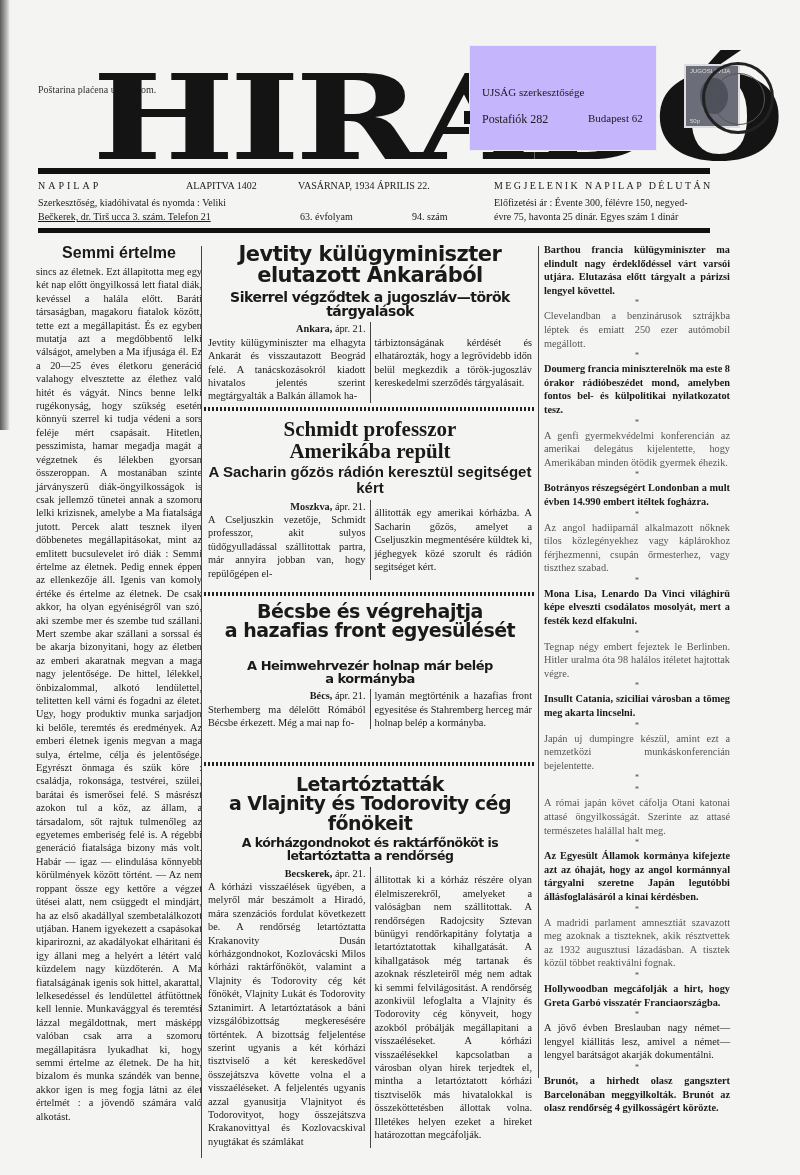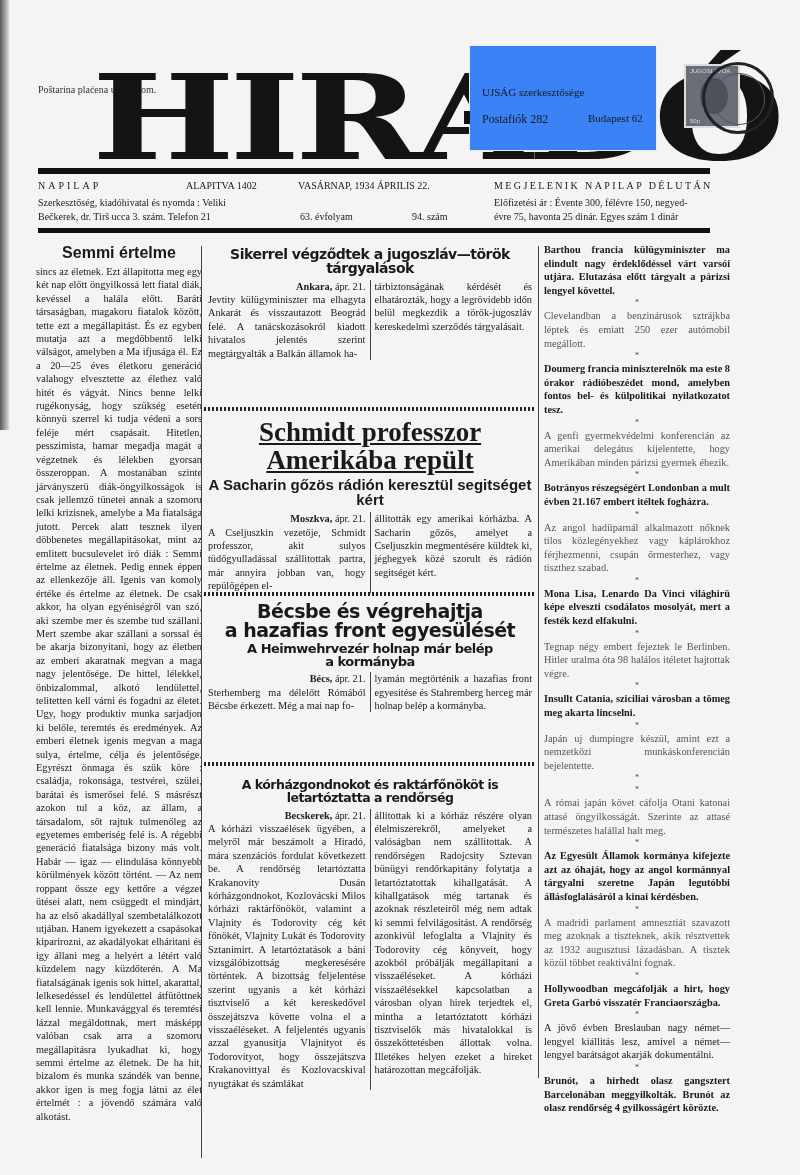--- a/index.html
+++ b/index.html
@@ -1,19 +1,19 @@
 <!DOCTYPE html>
 <html><head>
 <meta charset="utf-8">
 <style>
   html, body { margin:0; padding:0; }
   body { width:800px; height:1175px; background:#f4f4f2; position:relative; overflow:hidden; font-family:"Liberation Serif", serif; color:#1a1a1a; }
   .leftedge { position:absolute; left:0; top:0; width:10px; height:430px; background:linear-gradient(90deg,#5a5a5a,#bdbdbd 70%,#f4f4f2); }
   .postal { position:absolute; left:38px; top:84px; font-size:10px; color:#333; }
-  .ujsag { position:absolute; left:470px; top:46px; width:186px; height:104px; background:#3b82f6; box-shadow:0 0 0 1px #ececec; }
+  .ujsag { position:absolute; left:470px; top:46px; width:186px; height:104px; background:#c4b5fd; box-shadow:0 0 0 1px #ececec; }
   .ujsag .l1 { position:absolute; left:12px; top:40px; font-size:11px; }
   .ujsag .l2 { position:absolute; left:12px; top:66px; font-size:12px; }
   .ujsag .l3 { position:absolute; left:118px; top:66px; font-size:11px; }
   .ujsag .mark { position:absolute; left:-6px; top:65px; width:6px; height:13px; background:#111; }
   .stamp { position:absolute; left:684px; top:64px; width:56px; height:64px; background:#6b6d78; border:2px solid #ddd; box-sizing:border-box; }
   .stamp .face { position:absolute; left:14px; top:12px; width:28px; height:36px; border-radius:50%; background:#4e505a; }
   .stamp .t1 { position:absolute; left:4px; top:2px; font-size:6px; color:#ddd; font-family:"Liberation Sans", sans-serif; }
   .stamp .t2 { position:absolute; left:4px; bottom:2px; font-size:6px; color:#ddd; font-family:"Liberation Sans", sans-serif; }
   .cancel { position:absolute; left:702px; top:62px; width:72px; height:72px; border-radius:50%; border:3px solid #222; box-sizing:border-box; }
   .cancel::after { content:""; position:absolute; left:8px; top:8px; width:50px; height:50px; border-radius:50%; border:1px solid #555; }
@@ -24,21 +24,21 @@
   .col { position:absolute; }
   .vline { position:absolute; width:1px; background:#444; }
   .colL { left:36px; top:244px; width:166px; }
   .art-title { font-family:"Liberation Sans", sans-serif; font-weight:bold; text-align:center; }
   .body { font-size:10.3px; line-height:13.4px; text-align:justify; }
   .colL .body p { margin:0; }
   .colM { left:204px; width:332px; }
   .dotrule { height:4px; background:repeating-linear-gradient(90deg,#222 0 2px,transparent 2px 4px); margin:0; }
   .h-sans { font-family:"DejaVu Sans", sans-serif; font-weight:bold; text-align:center; line-height:1.02; letter-spacing:-0.5px; }
   .h-serif { font-family:"Liberation Serif", serif; font-weight:bold; text-align:center; line-height:1.05; }
-  .twocol { display:flex; gap:0; margin-top:4px; }
+  .twocol { display:flex; gap:0; margin-top:4px;align-items:center; }
   .twocol > div { flex:1; font-size:10.3px; line-height:13.4px; text-align:justify; padding:0 4px; }
   .twocol > div:first-child { border-right:1px solid #444; }
   .dateline { text-align:right; }
   .dateline b { font-weight:bold; }
   .colR { left:544px; top:243px; width:186px; }
   .brief { font-size:10.3px; line-height:13.6px; text-align:justify; margin:0; }
   .brief.bold { font-weight:bold; }
   .brief.light { color:#555; }
   .star { text-align:center; font-size:8px; line-height:12px; color:#444; }
 </style>
@@ -65,106 +65,115 @@
 </div>
 <div class="cancel"></div>
 
 <div class="rule" style="top:168px;"></div>
 
 <div class="hdr spaced" style="left:38px; top:180px;">NAPILAP</div>
 <div class="hdr" style="left:186px; top:180px;">ALAPITVA 1402</div>
 <div class="hdr" style="left:298px; top:180px;">VASÁRNAP, 1934 ÁPRILIS 22.</div>
 <div class="hdr spaced" style="left:494px; top:180px; letter-spacing:2.4px;">MEGJELENIK NAPILAP DÉLUTÁN</div>
 <div class="hdr" style="left:38px; top:197px;">Szerkesztőség, kiadóhivatal és nyomda : Veliki</div>
-<div class="hdr" style="left:38px; top:211px;">Bečkerek, dr. Tirš ucca 3. szám. Telefon 21</div>
+<div class="hdr" style="left:38px; top:211px;text-decoration:underline;">Bečkerek, dr. Tirš ucca 3. szám. Telefon 21</div>
 <div class="hdr" style="left:300px; top:211px;">63. évfolyam</div>
 <div class="hdr" style="left:412px; top:211px;">94. szám</div>
 <div class="hdr" style="left:494px; top:197px;">Előfizetési ár : Évente 300, félévre 150, negyed-</div>
 <div class="hdr" style="left:494px; top:211px;">évre 75, havonta 25 dinár. Egyes szám 1 dinár</div>
 
 <div class="rule" style="top:228px; height:5px;"></div>
 
 <div class="col colL">
   <div class="art-title" style="font-size:16px; margin-bottom:3px;">Semmi értelme</div>
   <div class="body">
     <p>sincs az életnek. Ezt állapitotta meg egy két nap előtt öngyilkossá lett fiatal diák, kevéssel a halála előtt. Baráti társaságban, magakoru fiatalok között, tette ezt a megállapitást. És ez egyben mutatja azt a megdöbbentő lelki válságot, amelyben a Ma ifjusága él. Ez a 20—25 éves életkoru generáció valahogy elvesztette az élethez való hitét és vágyát. Nincs benne lelki rugékonyság, hogy szükség esetén könnyü szerrel ki tudja védeni a sors feléje mért csapásait. Hitetlen, pesszimista, hamar megadja magát a végzetnek és lélekben gyorsan összeroppan. A mostanában szinte járványszerü diák-öngyilkosságok is csak jellemző tünetei annak a szomoru lelki krizisnek, amelybe a Ma fiatalsága jutott. Percek alatt tesznek ilyen döbbenetes megállapitásokat, mint az emlitett bucsulevelet iró diák : Semmi értelme az életnek. Pedig ennek éppen az ellenkezője áll. Igenis van komoly értéke és értelme az életnek. De csak akkor, ha olyan egyéniségről van szó, aki szembe mer és szembe tud szállani. Mert szembe akar szállani a sorssal és be akarja bizonyitani, hogy az életben az emberi akaratnak megvan a maga nagy jelentősége. De hittel, lélekkel, önbizalommal, alkotó lendülettel, telitetten kell várni és fogadni az életet. Ugy, hogy produktiv munka sarjadjon ki belőle, teremtés és eredmények. Az emberi életnek igenis megvan a maga sulya, értelme, célja és jelentősége. Egyrészt önmaga és szük köre : családja, rokonsága, testvérei, szülei, barátai és ismerősei felé. S másrészt azokon tul a köz, az állam, a társadalom, sőt rajtuk tulmenőleg az egyetemes emberiség felé is. A régebbi generáció fiatalsága bizony más volt. Habár — igaz — elindulása könnyebb körülmények között történt. — Az nem roppant össze egy kettőre a végzet ütései alatt, nem csüggedt el mindjárt, ha az első akadállyal szembetalálkozott utjában. Hanem igyekezett a csapásokat kiparirozni, az akadályokat elháritani és igy állani meg a helyért a létért való küzdelem nagy küzdőterén. A Ma fiatalságának igenis sok hittel, akarattal, lelkesedéssel és lendülettel átfütöttnek kell lennie. Munkavággyal és teremtési lázzal megáldottnak, mert másképp valóban csak arra a szomoru megállapitásra lyukadhat ki, hogy semmi értelme az életnek. De ha hit, bizalom és munka szándék van benne, akkor igen is meg fogja látni az élet értelmét : a jövendő számára való alkotást.</p>
   </div>
 </div>
 
 <div class="vline" style="left:201px; top:246px; height:912px;"></div>
 <div class="vline" style="left:538px; top:246px; height:832px;"></div>
 
 <div class="col colM" style="top:244px;">
+  <div class="h-sans" style="font-size:21px;">
+    <div>Jevtity külügyminiszter</div>
+    <div>elutazott Ankarából</div>
+  </div>
   <div class="h-sans" style="font-size:14px; margin-top:3px; padding:0 20px;">Sikerrel végződtek a jugoszláv—török tárgyalások</div>
   <div class="twocol">
     <div>
       <div class="dateline"><b>Ankara,</b> <span>ápr. 21.</span></div>
       <span>Jevtity külügyminiszter ma elhagyta Ankarát és visszautazott Beográd felé. A tanácskozásokról kiadott hivatalos jelentés szerint megtárgyalták a Balkán államok ha-</span>
     </div>
     <div><span>tárbiztonságának kérdését és elhatározták, hogy a legrövidebb időn belül megkezdik a török-jugoszláv kereskedelmi szerződés tárgyalásait.</span></div>
   </div>
 </div>
 
 <div class="col colM dotrule" style="top:407px;"></div>
 
 <div class="col colM" style="top:418px;">
-  <div class="h-serif" style="font-size:27px;text-decoration:underline;">
+  <div class="h-serif" style="font-size:21px;">
     <div>Schmidt professzor</div>
     <div>Amerikába repült</div>
   </div>
   <div class="h-serif" style="font-size:15px; margin-top:2px; font-family:'Liberation Sans', sans-serif;">A Sacharin gőzös rádión keresztül segitséget kért</div>
   <div class="twocol">
     <div>
       <div class="dateline"><b>Moszkva,</b> <span>ápr. 21.</span></div>
       <span>A Cseljuszkin vezetője, Schmidt professzor, akit sulyos tüdőgyulladással szállitottak partra, már annyira jobban van, hogy repülőgépen el-</span>
     </div>
     <div><span>állitották egy amerikai kórházba. A Sacharin gőzös, amelyet a Cseljuszkin megmentésére küldtek ki, jéghegyek közé szorult és rádión segitséget kért.</span></div>
   </div>
 </div>
 
 <div class="col colM dotrule" style="top:592px;"></div>
 
 <div class="col colM" style="top:602px;">
   <div class="h-sans" style="font-size:19px;">
     <div>Bécsbe és végrehajtja</div>
     <div>a hazafias front egyesülését</div>
   </div>
-  <div class="h-sans" style="font-size:13px; margin-top:1px; padding:0 40px;">A Heimwehrvezér holnap már belép a kormányba</div>
+  <div class="h-sans" style="font-size:13px; margin-top:18px; padding:0 40px;">A Heimwehrvezér holnap már belép a kormányba</div>
   <div class="twocol">
     <div>
       <div class="dateline"><b>Bécs,</b> <span>ápr. 21.</span></div>
       <span>Sterhemberg ma délelőtt Rómából Bécsbe érkezett. Még a mai nap fo-</span>
     </div>
     <div><span>lyamán megtörténik a hazafias front egyesitése és Stahremberg herceg már holnap belép a kormányba.</span></div>
   </div>
 </div>
 
 <div class="col colM dotrule" style="top:762px;"></div>
 
 <div class="col colM" style="top:775px;">
+  <div class="h-sans" style="font-size:19px;">
+    <div>Letartóztatták</div>
+    <div>a Vlajnity és Todorovity cég</div>
+    <div>főnökeit</div>
+  </div>
   <div class="h-sans" style="font-size:12.5px; margin-top:4px; padding:0 10px;">A kórházgondnokot és raktárfőnököt is letartóztatta a rendőrség</div>
   <div class="twocol">
     <div>
       <div class="dateline"><b>Becskerek,</b> <span>ápr. 21.</span></div>
       <span>A kórházi visszaélések ügyében, a melyről már beszámolt a Hiradó, mára szenzációs fordulat következett be. A rendőrség letartóztatta Krakanovity Dusán kórházgondnokot, Kozlovácski Milos kórházi raktárfőnököt, valamint a Vlajnity és Todorovity cég két főnökét, Vlajnity Lukát és Todorovity Sztanimirt. A letartóztatások a báni vizsgálóbizottság megkeresésére történtek. A bizottság feljelentése szerint ugyanis a két kórházi tisztviselő a két kereskedővel összejátszva követte volna el a visszaéléseket. A feljelentés ugyanis azzal gyanusitja Vlajnityot és Todorovityot, hogy összejátszva Krakanovittyal és Kozlovacskival nyugtákat és számlákat</span>
     </div>
     <div><span>állitottak ki a kórház részére olyan élelmiszerekről, amelyeket a valóságban nem szállitottak. A rendőrségen Radojcsity Sztevan bünügyi rendőrkapitány folytatja a letartóztatottak kihallgatását. A kihallgatások még tartanak és azoknak részleteiről még nem adtak ki semmi felvilágositást. A rendőrség azonkivül lefoglalta a Vlajnity és Todorovity cég könyveit, hogy azokból próbálják megállapitani a visszaéléseket. A kórházi visszaélésekkel kapcsolatban a városban olyan hirek terjedtek el, mintha a letartóztatott kórházi tisztviselők más hivatalokkal is összeköttetésben állottak volna. Illetékes helyen ezeket a hireket határozottan megcáfolják.</span></div>
   </div>
 </div>
 
 <div class="col colR">
   <p class="brief bold">Barthou francia külügyminiszter ma elindult nagy érdeklődéssel várt varsói utjára. Elutazása előtt tárgyalt a párizsi lengyel követtel.</p>
   <div class="star">*</div>
   <p class="brief light">Clevelandban a benzinárusok sztrájkba léptek és emiatt 250 ezer autómobil megállott.</p>
   <div class="star">*</div>
   <p class="brief bold">Doumerg francia miniszterelnök ma este 8 órakor rádióbeszédet mond, amelyben fontos bel- és külpolitikai nyilatkozatot tesz.</p>
   <div class="star">*</div>
-  <p class="brief light">A genfi gyermekvédelmi konferencián az amerikai delegátus kijelentette, hogy Amerikában minden párizsi gyermek éhezik.</p>
+  <p class="brief light">A genfi gyermekvédelmi konferencián az amerikai delegátus kijelentette, hogy Amerikában minden ötödik gyermek éhezik.</p>
   <div class="star">*</div>
-  <p class="brief bold">Botrányos részegségért Londonban a mult évben 21.167 embert itéltek fogházra.</p>
+  <p class="brief bold">Botrányos részegségért Londonban a mult évben 14.990 embert itéltek fogházra.</p>
   <div class="star">*</div>
   <p class="brief light">Az angol hadiiparnál alkalmazott nőknek tilos közlegényekhez vagy káplárokhoz férjhezmenni, csupán őrmesterhez, vagy tiszthez szabad.</p>
   <div class="star">*</div>
   <p class="brief bold">Mona Lisa, Lenardo Da Vinci világhirü képe elveszti csodálatos mosolyát, mert a festék kezd elfakulni.</p>
   <div class="star">*</div>
   <p class="brief light">Tegnap négy embert fejeztek le Berlinben. Hitler uralma óta 98 halálos itéletet hajtottak végre.</p>
   <div class="star">*</div>
   <p class="brief bold">Insullt Catania, sziciliai városban a tömeg meg akarta lincselni.</p>
   <div class="star">*</div>
   <p class="brief light">Japán uj dumpingre készül, amint ezt a nemzetközi munkáskonferencián bejelentette.</p>

